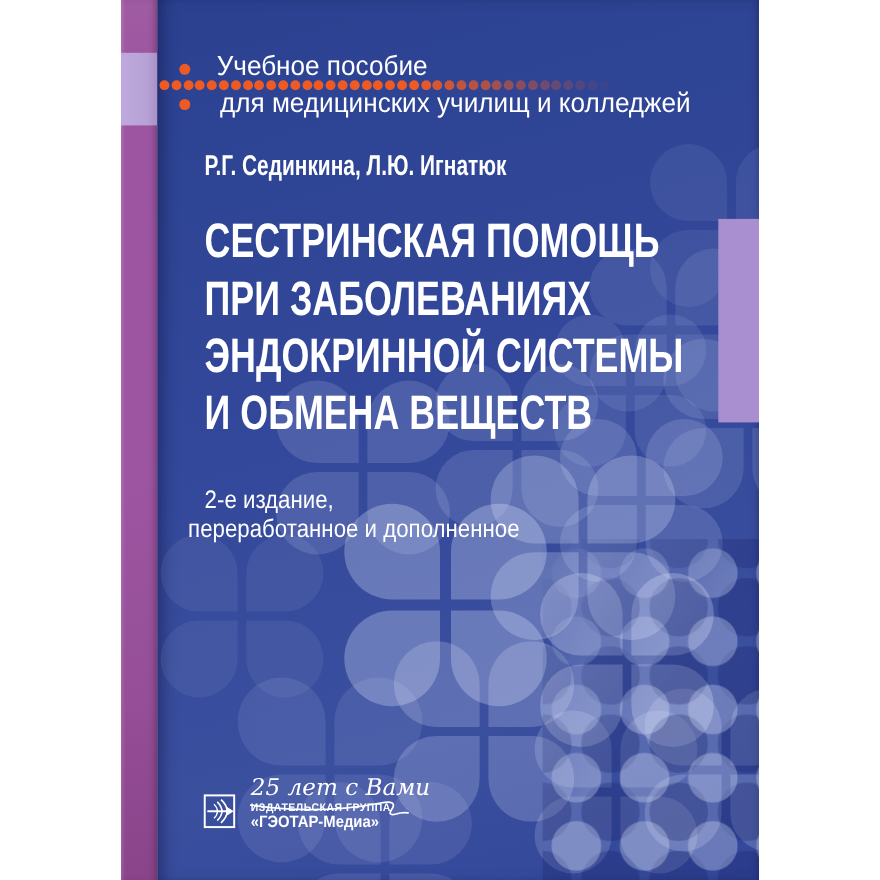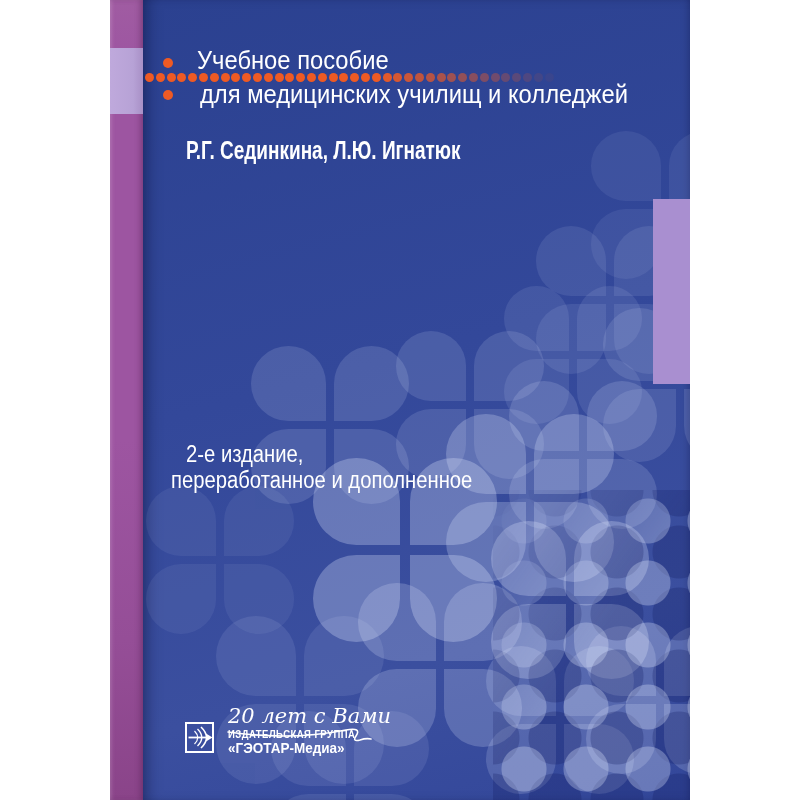--- a/index.html
+++ b/index.html
@@ -201,33 +201,39 @@
         <span class="dot" style="left: 378px; top: 0px; width: 9px; height: 9px; opacity: 0.17;"></span>
         <span class="dot" style="left: 388.8px; top: 0px; width: 9px; height: 9px; opacity: 0.11;"></span>
         <span class="dot" style="left: 399.6px; top: 0px; width: 9px; height: 9px; opacity: 0.06;"></span>
         <span class="dot" style="left: 18px; top: -15px; width: 10px; height: 10px;"></span>
         <span class="dot" style="left: 18px; top: 17px; width: 10px; height: 10px;"></span>
       </div>
     <div class="txt series-2">для медицинских училищ и колледжей</div>
 
     <div class="txt authors">Р.Г. Сединкина, Л.Ю. Игнатюк</div>
 
+    <div class="title">
+      <div class="title-line">СЕСТРИНСКАЯ ПОМОЩЬ</div>
+      <div class="title-line">ПРИ ЗАБОЛЕВАНИЯХ</div>
+      <div class="title-line">ЭНДОКРИННОЙ СИСТЕМЫ</div>
+      <div class="title-line">И ОБМЕНА ВЕЩЕСТВ</div>
+    </div>
 
     <div class="txt edition-1">2-е издание,</div>
     <div class="txt edition-2">переработанное и дополненное</div>
 
     <svg class="pub-logo" viewBox="0 0 29 31">
       <rect x="1" y="1" width="27" height="29" fill="none" stroke="#ffffff" stroke-width="2"></rect>
       <path d="M16,5 Q27,15.5 16,26" fill="none" stroke="#ffffff" stroke-width="1.6"></path>
       <path d="M12.5,7 Q21,15.5 12.5,24" fill="none" stroke="#ffffff" stroke-width="1.4"></path>
       <path d="M9.5,9 Q16,15.5 9.5,22" fill="none" stroke="#ffffff" stroke-width="1.2"></path>
       <line x1="3.5" y1="15.5" x2="22" y2="15.5" stroke="#ffffff" stroke-width="1.8"></line>
       <polygon points="21,11.5 27.5,15.5 21,19.5" fill="#ffffff"></polygon>
     </svg>
-    <div class="txt pub-anniv">20 лет с Вами</div>
+    <div class="txt pub-anniv">25 лет с Вами</div>
     <svg class="pub-flourish" viewBox="0 0 150 26">
       <path d="M2,9 Q 65,18 120,7 Q 136,4 130,13 Q 126,19 134,17 Q 140,15 145,16" fill="none" stroke="#ffffff" stroke-width="1.6" stroke-linecap="round"></path>
     </svg>
     <div class="txt pub-group">ИЗДАТЕЛЬСКАЯ ГРУППА</div>
     <div class="txt pub-name">«ГЭОТАР-Медиа»</div>
 
   </div>
 </div>
 
 </body></html>

